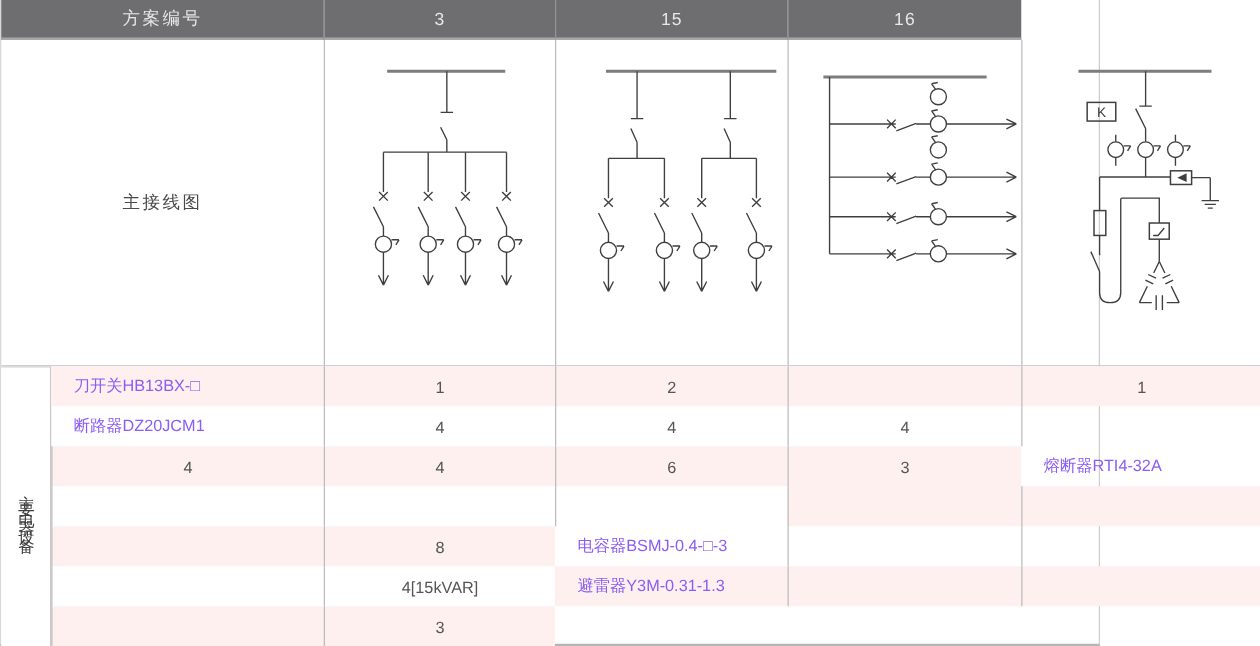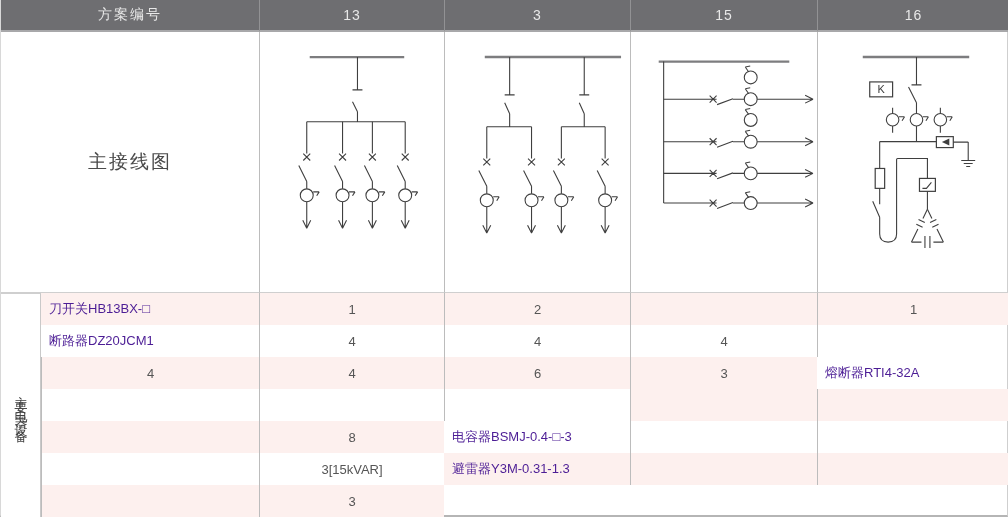--- a/index.html
+++ b/index.html
@@ -1,63 +1,63 @@
 <!DOCTYPE html>
 <html><head>
 <meta charset="utf-8">
 <style>
   * { box-sizing: border-box; margin: 0; padding: 0; }
   body {
     font-family: "Liberation Sans", "DejaVu Sans", sans-serif;
     background: #ffffff;
   }
   .tbl {
-    width: 1008px; height: 517px;
+    width: 880px; height: 517px;
     display: grid;
     grid-template-columns: 40px 218px 185px 186px 187px 192px;
     grid-template-rows: 32px 261px repeat(7, 32px);
     border-left: 1px solid #d8d8d8;
     border-right: 1px solid #cfcfcf;
     border-bottom: 2px solid #b5b5b5;
     background: #fff;
   }
   .hl, .hc {
     background: #6e6e71; color: #e8e8e8;
     display: flex; align-items: center; justify-content: center;
     font-size: 14px; letter-spacing: 2px;
     border-bottom: 2px solid #a8a8aa;
   }
   .hl { grid-column: 1 / 3; }
   .hc { border-left: 1px solid #929294; letter-spacing: 1px; }
   .dl {
     grid-column: 1 / 3;
     display: flex; align-items: center; justify-content: center;
-    color: #4a4a4a; font-size: 19px; letter-spacing: 2px;
+    color: #4a4a4a; font-size: 14px; letter-spacing: 2px;
     border-bottom: 1px solid #cfcfcf;
   }
   .dc {
     border-left: 1px solid #bcbcbc;
     border-bottom: 1px solid #cfcfcf;
     overflow: hidden;
   }
   .dc svg { display: block; width: 100%; height: 100%; }
   .gl {
     grid-column: 1; grid-row: 3 / 10;
     display: flex; align-items: center; justify-content: center;
     border-right: 1px solid #c9c9c9;
     background: #fff;
   }
   .gl span {
     writing-mode: vertical-lr; text-orientation: upright;
     color: #3f3f3f; font-size: 13px; letter-spacing: 7px;
   }
   .nc {
     display: flex; align-items: center;
-    padding-left: 8px;
-    font-size: 13px; color: #4c1d95;
+    padding-left: 18px;
+    font-size: 13px; color: #8b5cf6;
   }
   .vc {
     display: flex; align-items: center; justify-content: center;
     font-size: 13px; color: #555;
     border-left: 1px solid #bcbcbc;
   }
   .pink { background: #fdf0ee; }
   
   .ln  { stroke: #3f3f3f; stroke-width: 1.1; fill: none; }
   .bus { stroke: #7d7d7f; stroke-width: 2.4; fill: none; }
@@ -66,21 +66,20 @@
   .ktxt { fill: #3f3f3f; font-size: 11px; font-family: "Liberation Sans", "DejaVu Sans", sans-serif; }
 </style>
 </head>
 <body>
 
 <div class="tbl">
 
   <div class="hl">
     <span>方案编号</span>
   </div>
-  <div class="hc">13</div>
   <div class="hc">3</div>
   <div class="hc">15</div>
   <div class="hc">16</div>
 
   <div class="dl">
     <span>主接线图</span>
   </div>
 
   <div class="dc">
     <svg viewBox="0 0 185 261" preserveAspectRatio="xMidYMid meet" aria-hidden="true">
@@ -192,21 +191,21 @@
 
   <div class="vc pink"></div>
   <div class="vc pink"></div>
   <div class="vc pink"></div>
   <div class="vc pink">8</div>
 
   <div class="nc">电容器BSMJ-0.4-□-3</div>
   <div class="vc"></div>
   <div class="vc"></div>
   <div class="vc"></div>
-  <div class="vc">3[15kVAR]</div>
+  <div class="vc">4[15kVAR]</div>
 
   <div class="nc pink">避雷器Y3M-0.31-1.3</div>
   <div class="vc pink"></div>
   <div class="vc pink"></div>
   <div class="vc pink"></div>
   <div class="vc pink">3</div>
 
 </div>
 
 </body></html>

